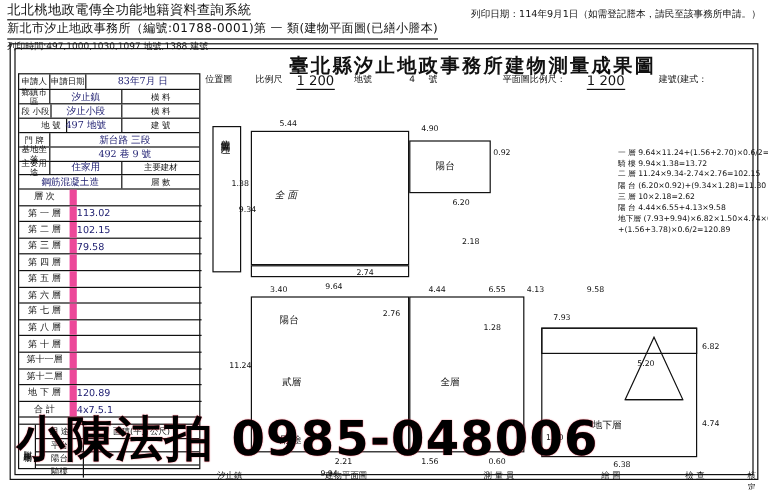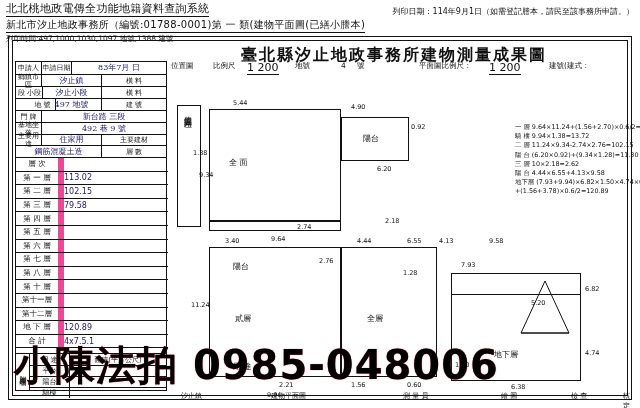--- a/index.html
+++ b/index.html
@@ -269,36 +269,36 @@
       <div class="bx" style="left:38px;top:186px;width:132px;height:130px;"></div>
       <div class="bx" style="left:170px;top:186px;width:96px;height:130px;"></div>
       <div class="bx" style="left:280px;top:212px;width:130px;height:108px;"></div>
       <div class="bx2" style="left:280px;top:212px;width:130px;height:22px;"></div>
 
       <svg style="position:absolute;left:346px;top:216px;width:56px;height:60px;">
         <polygon points="4,56 28,4 52,56" fill="none" stroke="#111" stroke-width="1"></polygon>
         <line x1="4" y1="56" x2="52" y2="56" stroke="#111" stroke-width="1"></line>
       </svg>
 
-      <div class="lbl" style="left:58px;top:96px;">全 面</div>
+      <div class="lbl" style="left:58px;top:96px;font-style:italic;">全 面</div>
       <div class="lbl" style="left:192px;top:72px;">陽台</div>
       <div class="lbl" style="left:62px;top:200px;">陽台</div>
       <div class="lbl" style="left:64px;top:252px;">貳層</div>
       <div class="lbl" style="left:196px;top:252px;">全層</div>
       <div class="lbl" style="left:323px;top:288px;">地下層</div>
       <div class="lbl" style="left:62px;top:300px;">用 途</div>
 
       <div class="dim" style="left:62px;top:38px;">5.44</div>
       <div class="dim" style="left:180px;top:42px;">4.90</div>
       <div class="dim" style="left:22px;top:88px;">1.38</div>
       <div class="dim" style="left:126px;top:162px;">2.74</div>
       <div class="dim" style="left:240px;top:62px;">0.92</div>
       <div class="dim" style="left:28px;top:110px;">9.34</div>
       <div class="dim" style="left:206px;top:104px;">6.20</div>
-      <div class="dim" style="left:214px;top:156px;">2.18</div>
+      <div class="dim" style="left:214px;top:136px;">2.18</div>
       <div class="dim" style="left:100px;top:174px;">9.64</div>
       <div class="dim" style="left:54px;top:176px;">3.40</div>
       <div class="dim" style="left:186px;top:176px;">4.44</div>
       <div class="dim" style="left:236px;top:176px;">6.55</div>
       <div class="dim" style="left:268px;top:176px;">4.13</div>
       <div class="dim" style="left:318px;top:176px;">9.58</div>
       <div class="dim" style="left:148px;top:196px;">2.76</div>
       <div class="dim" style="left:232px;top:208px;">1.28</div>
       <div class="dim" style="left:290px;top:200px;">7.93</div>
       <div class="dim" style="left:414px;top:224px;">6.82</div>

